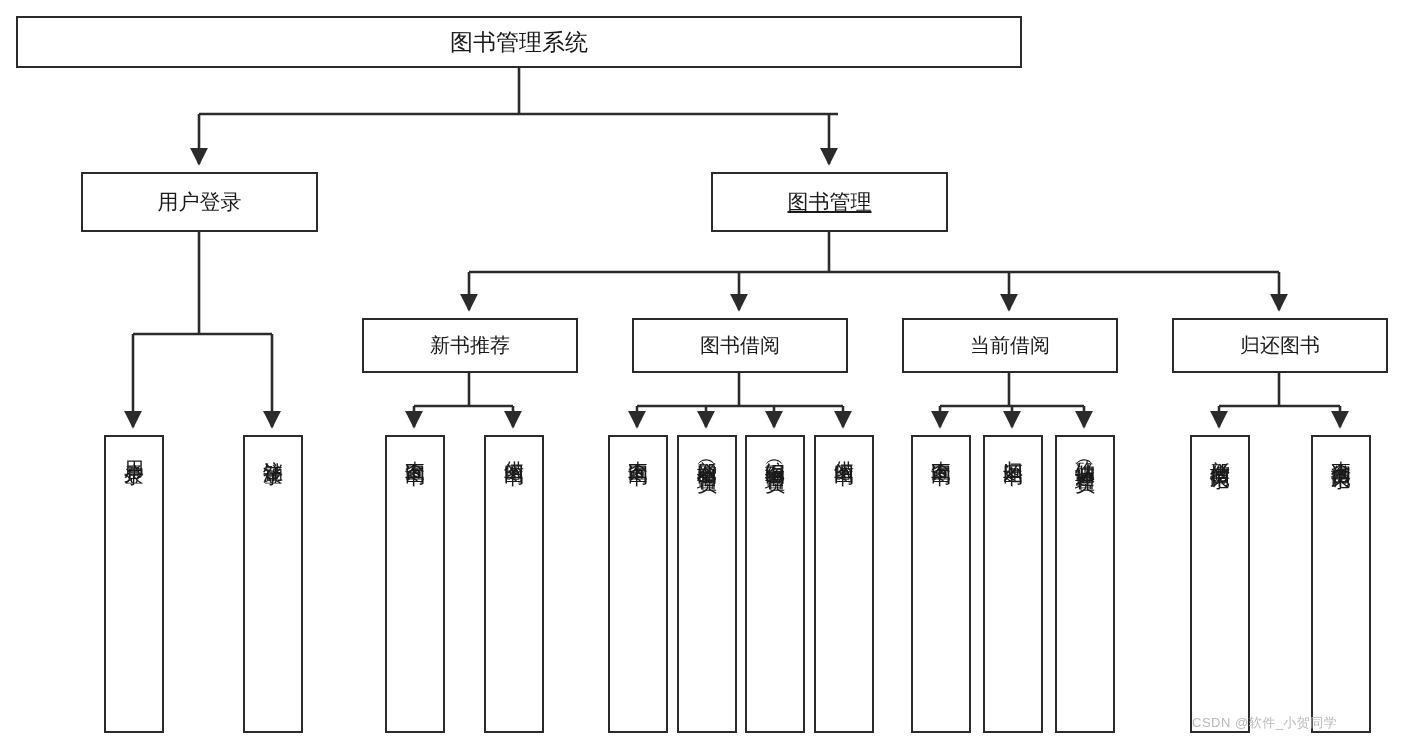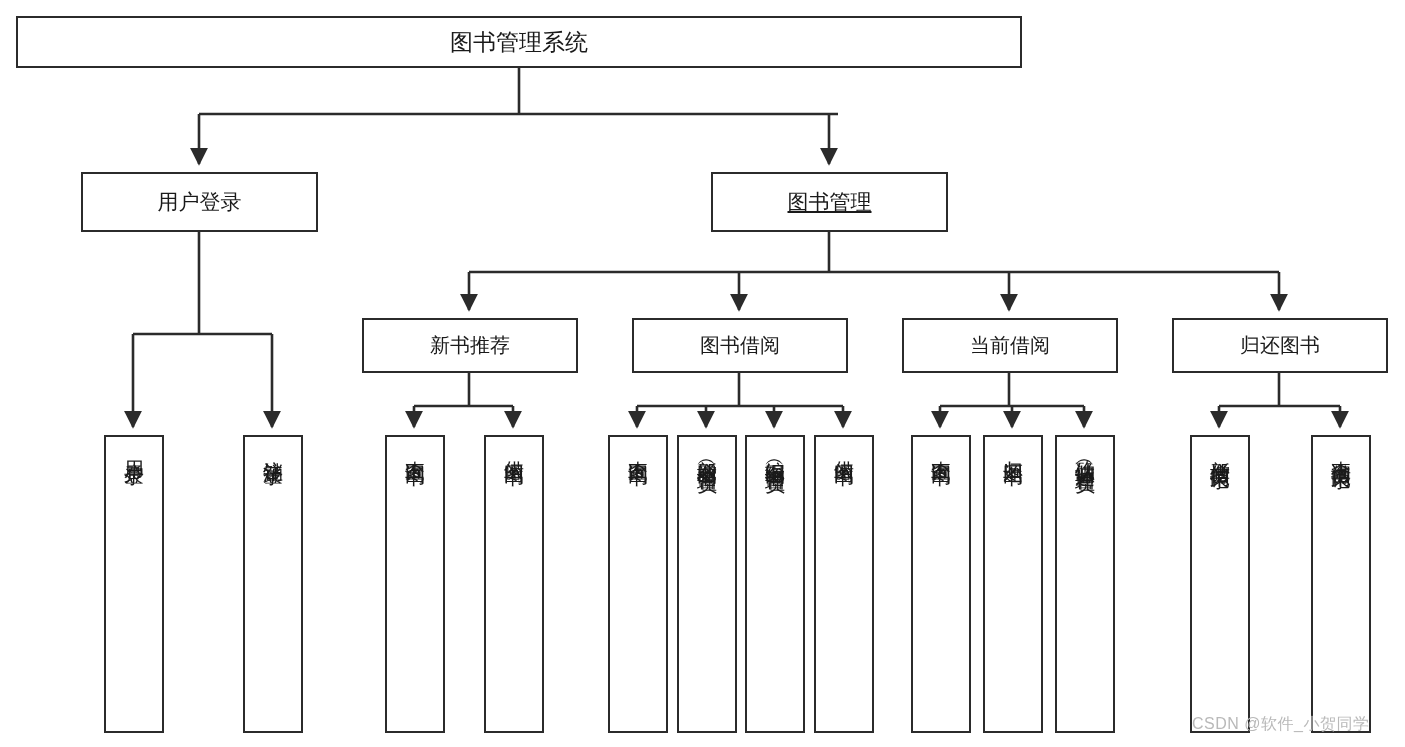--- a/index.html
+++ b/index.html
@@ -10,21 +10,21 @@
   .node{position:absolute;box-sizing:border-box;background:#ffffff;
         border:2px solid #2b2b2b;display:flex;align-items:center;
         justify-content:center;color:#1a1a1a;text-align:right;}
   .node.root{font-size:23px;}
   .node.lvl2{font-size:21px;}
   .node.lvl3{font-size:20px;}
   .node.leaf{font-size:20px;align-items:flex-start;padding-top:8px;}
   .vtext{writing-mode:vertical-rl;text-orientation:upright;
          letter-spacing:2px;line-height:1.05;white-space:nowrap;}
   .htext{white-space:nowrap;}
-  #watermark{position:absolute;left:1192px;top:714px;font-size:16px;
+  #watermark{position:absolute;left:1192px;top:714px;font-size:13px;
              color:#b9b9b9;white-space:nowrap;letter-spacing:.5px;}
 </style>
 </head>
 <body>
 
 <div id="stage">
 
   <svg id="wires" viewBox="0 0 1405 747" preserveAspectRatio="none">
     <defs>
       <marker id="arrow" viewBox="0 0 10 10" refX="9" refY="5" markerWidth="7" markerHeight="7" orient="auto-start-reverse">

